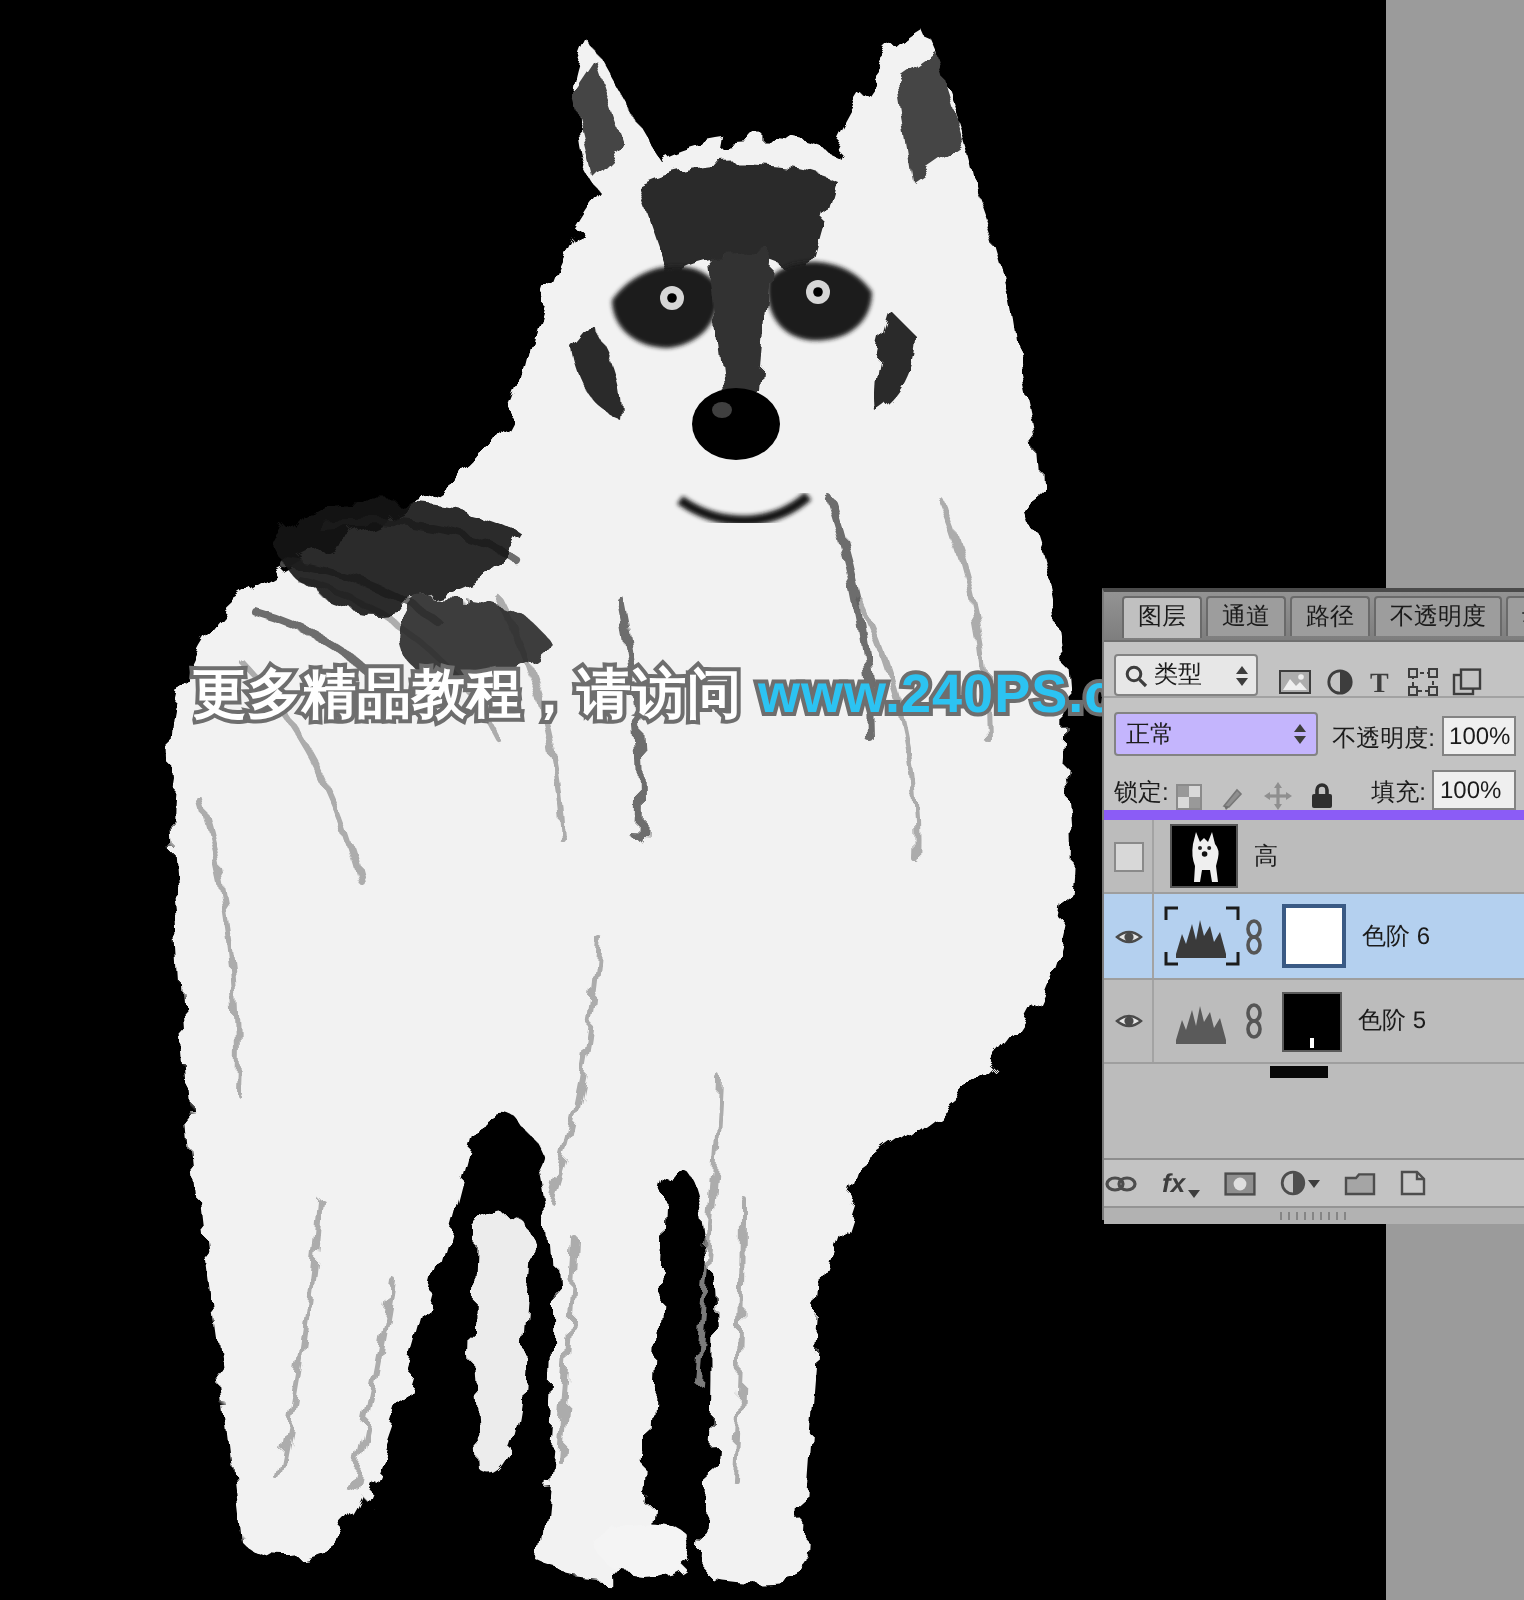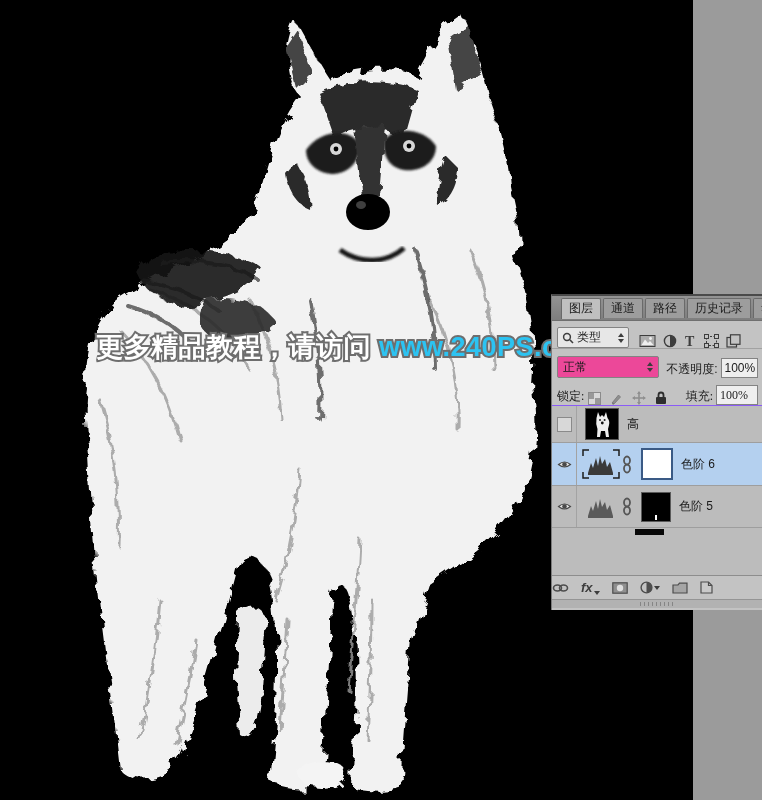--- a/index.html
+++ b/index.html
@@ -24,27 +24,27 @@
   .tab{padding:2px 7px 3px;margin-right:2px;background:#9d9d9d;border:1px solid #6a6a6a;border-bottom:none;
     border-radius:2px 2px 0 0;line-height:14px;white-space:nowrap;}
   .tab.active{background:#c0c0c0;padding-bottom:4px;}
   .row{display:flex;align-items:flex-end;padding:0 5px;background:#c3c3c3;}
   .filter-row{height:27px;border-bottom:1px solid #a2a2a2;}
   .kind-box{display:flex;align-items:center;gap:3px;background:#e7e7e7;border:1px solid #838383;
     border-radius:2px;height:19px;padding:0 4px;width:62px;}
   .kind-box .ud{margin-left:auto;}
   .ficons{display:flex;align-items:center;gap:7px;margin-left:10px;}
   .blend-row{height:29px;}
-  .blend-box{display:flex;align-items:center;background:#ec4899;border:1px solid #838383;border-radius:2px;
+  .blend-box{display:flex;align-items:center;background:#c4b5fd;border:1px solid #838383;border-radius:2px;
     height:20px;padding:0 5px;width:104px;}
   .blend-box .ud{margin-left:auto;}
   .lbl{margin-left:7px;white-space:nowrap;}
   .val-box{background:#efefef;border:1px solid #838383;height:18px;line-height:18px;padding:0 3px;
     margin-left:3px;width:34px;overflow:hidden;white-space:nowrap;}
-  .lock-row{height:27px;border-bottom:1px solid #8b5cf6;font-family:Liberation Serif, serif;}
+  .lock-row{height:27px;border-bottom:5px solid #8b5cf6;}
   .lock-icons{display:flex;align-items:center;gap:9px;margin-left:4px;}
 
   .rows{height:169px;background:#bcbcbc;position:relative;overflow:hidden;}
   .lrow{display:flex;align-items:center;border-bottom:1px solid #9e9e9e;background:#bcbcbc;position:relative;}
   .lrow.selected{background:#b4d0ef;text-align:right;}
   .eyecell{width:24px;align-self:stretch;border-right:1px solid #a3a3a3;display:flex;
     align-items:center;justify-content:center;flex:none;}
   .visbox{width:13px;height:13px;background:#d8d8d8;border:1px solid #8a8a8a;}
   .thumb{flex:none;margin-left:8px;border:1px solid #555;background:#000;}
   .adjwrap{position:relative;flex:none;margin-left:5px;width:38px;height:30px;display:flex;
@@ -168,21 +168,21 @@
       <text x="4" y="32"><tspan>更多精品教程，请访问 </tspan><tspan class="url">www.240PS.com</tspan></text>
     </svg>
   </div>
 
   <div class="panel">
 
     <div class="tabbar">
       <div class="tab active">图层</div>
       <div class="tab">通道</div>
       <div class="tab">路径</div>
-      <div class="tab">历史记录</div>
+      <div class="tab">不透明度</div>
       <div class="tab">动作</div>
     </div>
 
     <div class="row filter-row">
       <div class="kind-box">
         <svg width="12" height="12">
             <circle cx="5" cy="5" r="3.4" fill="none" stroke="#3d3d3d" stroke-width="1.5"></circle>
             <line x1="7.8" y1="7.8" x2="11" y2="11" stroke="#3d3d3d" stroke-width="1.6"></line>
           </svg>
         <span>类型</span>

